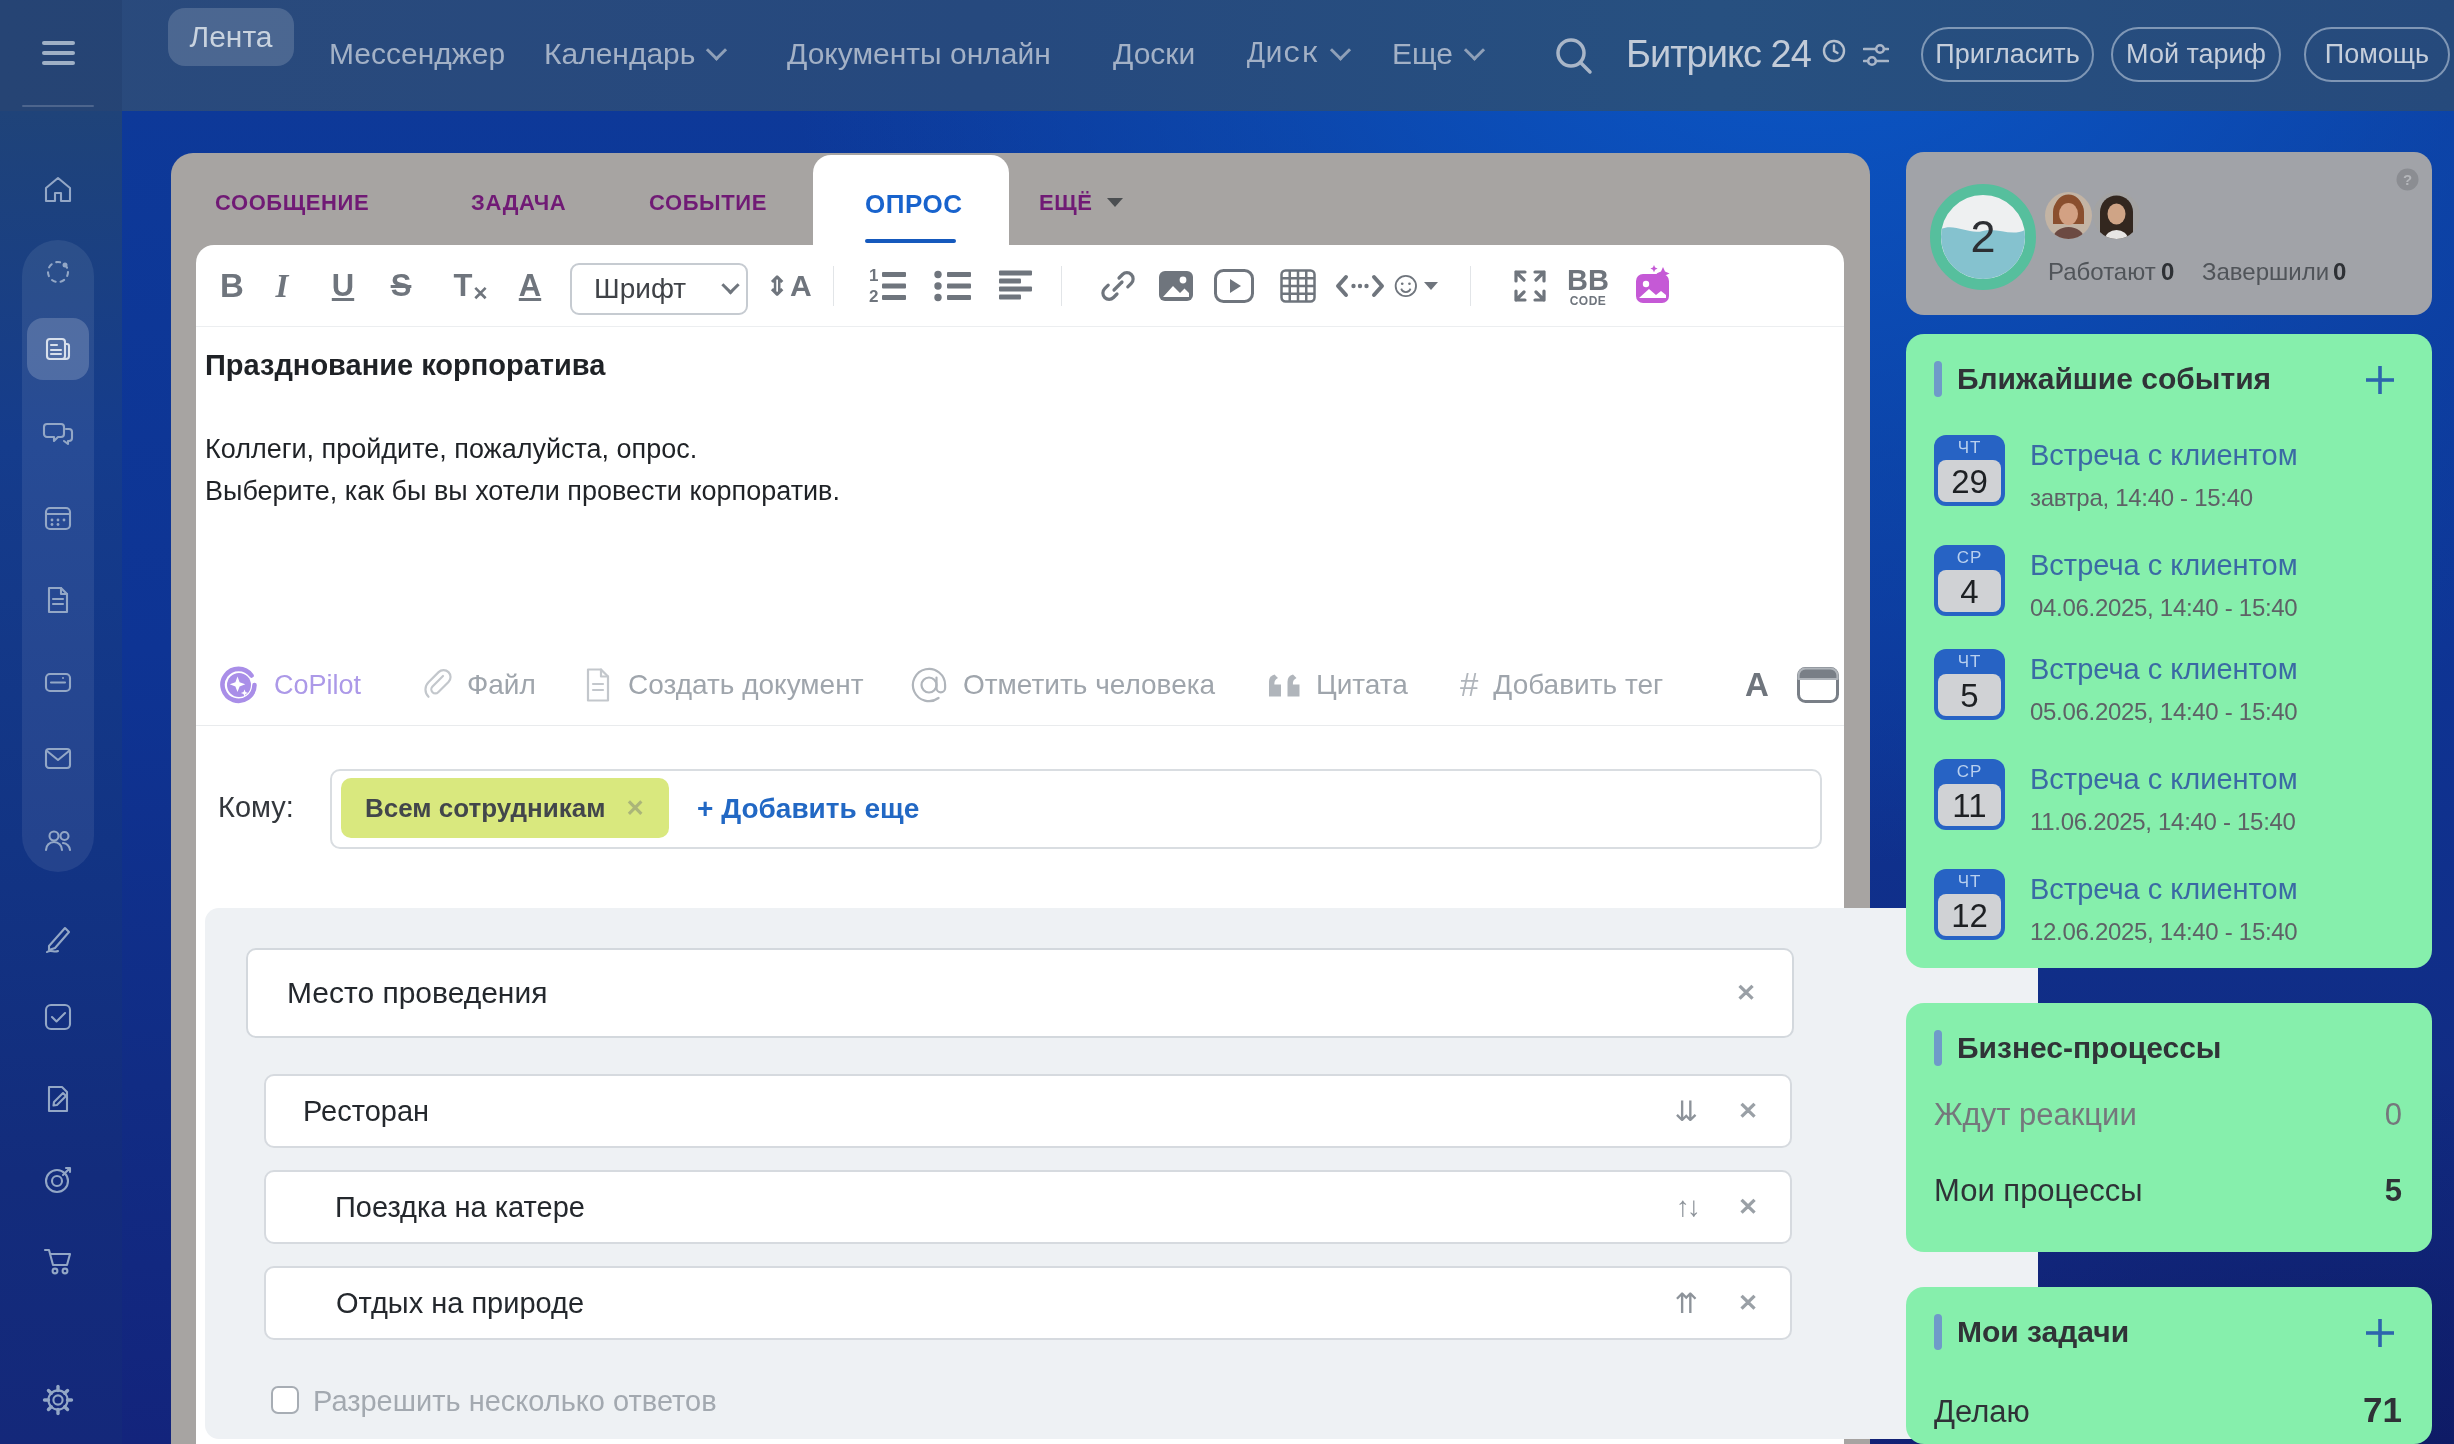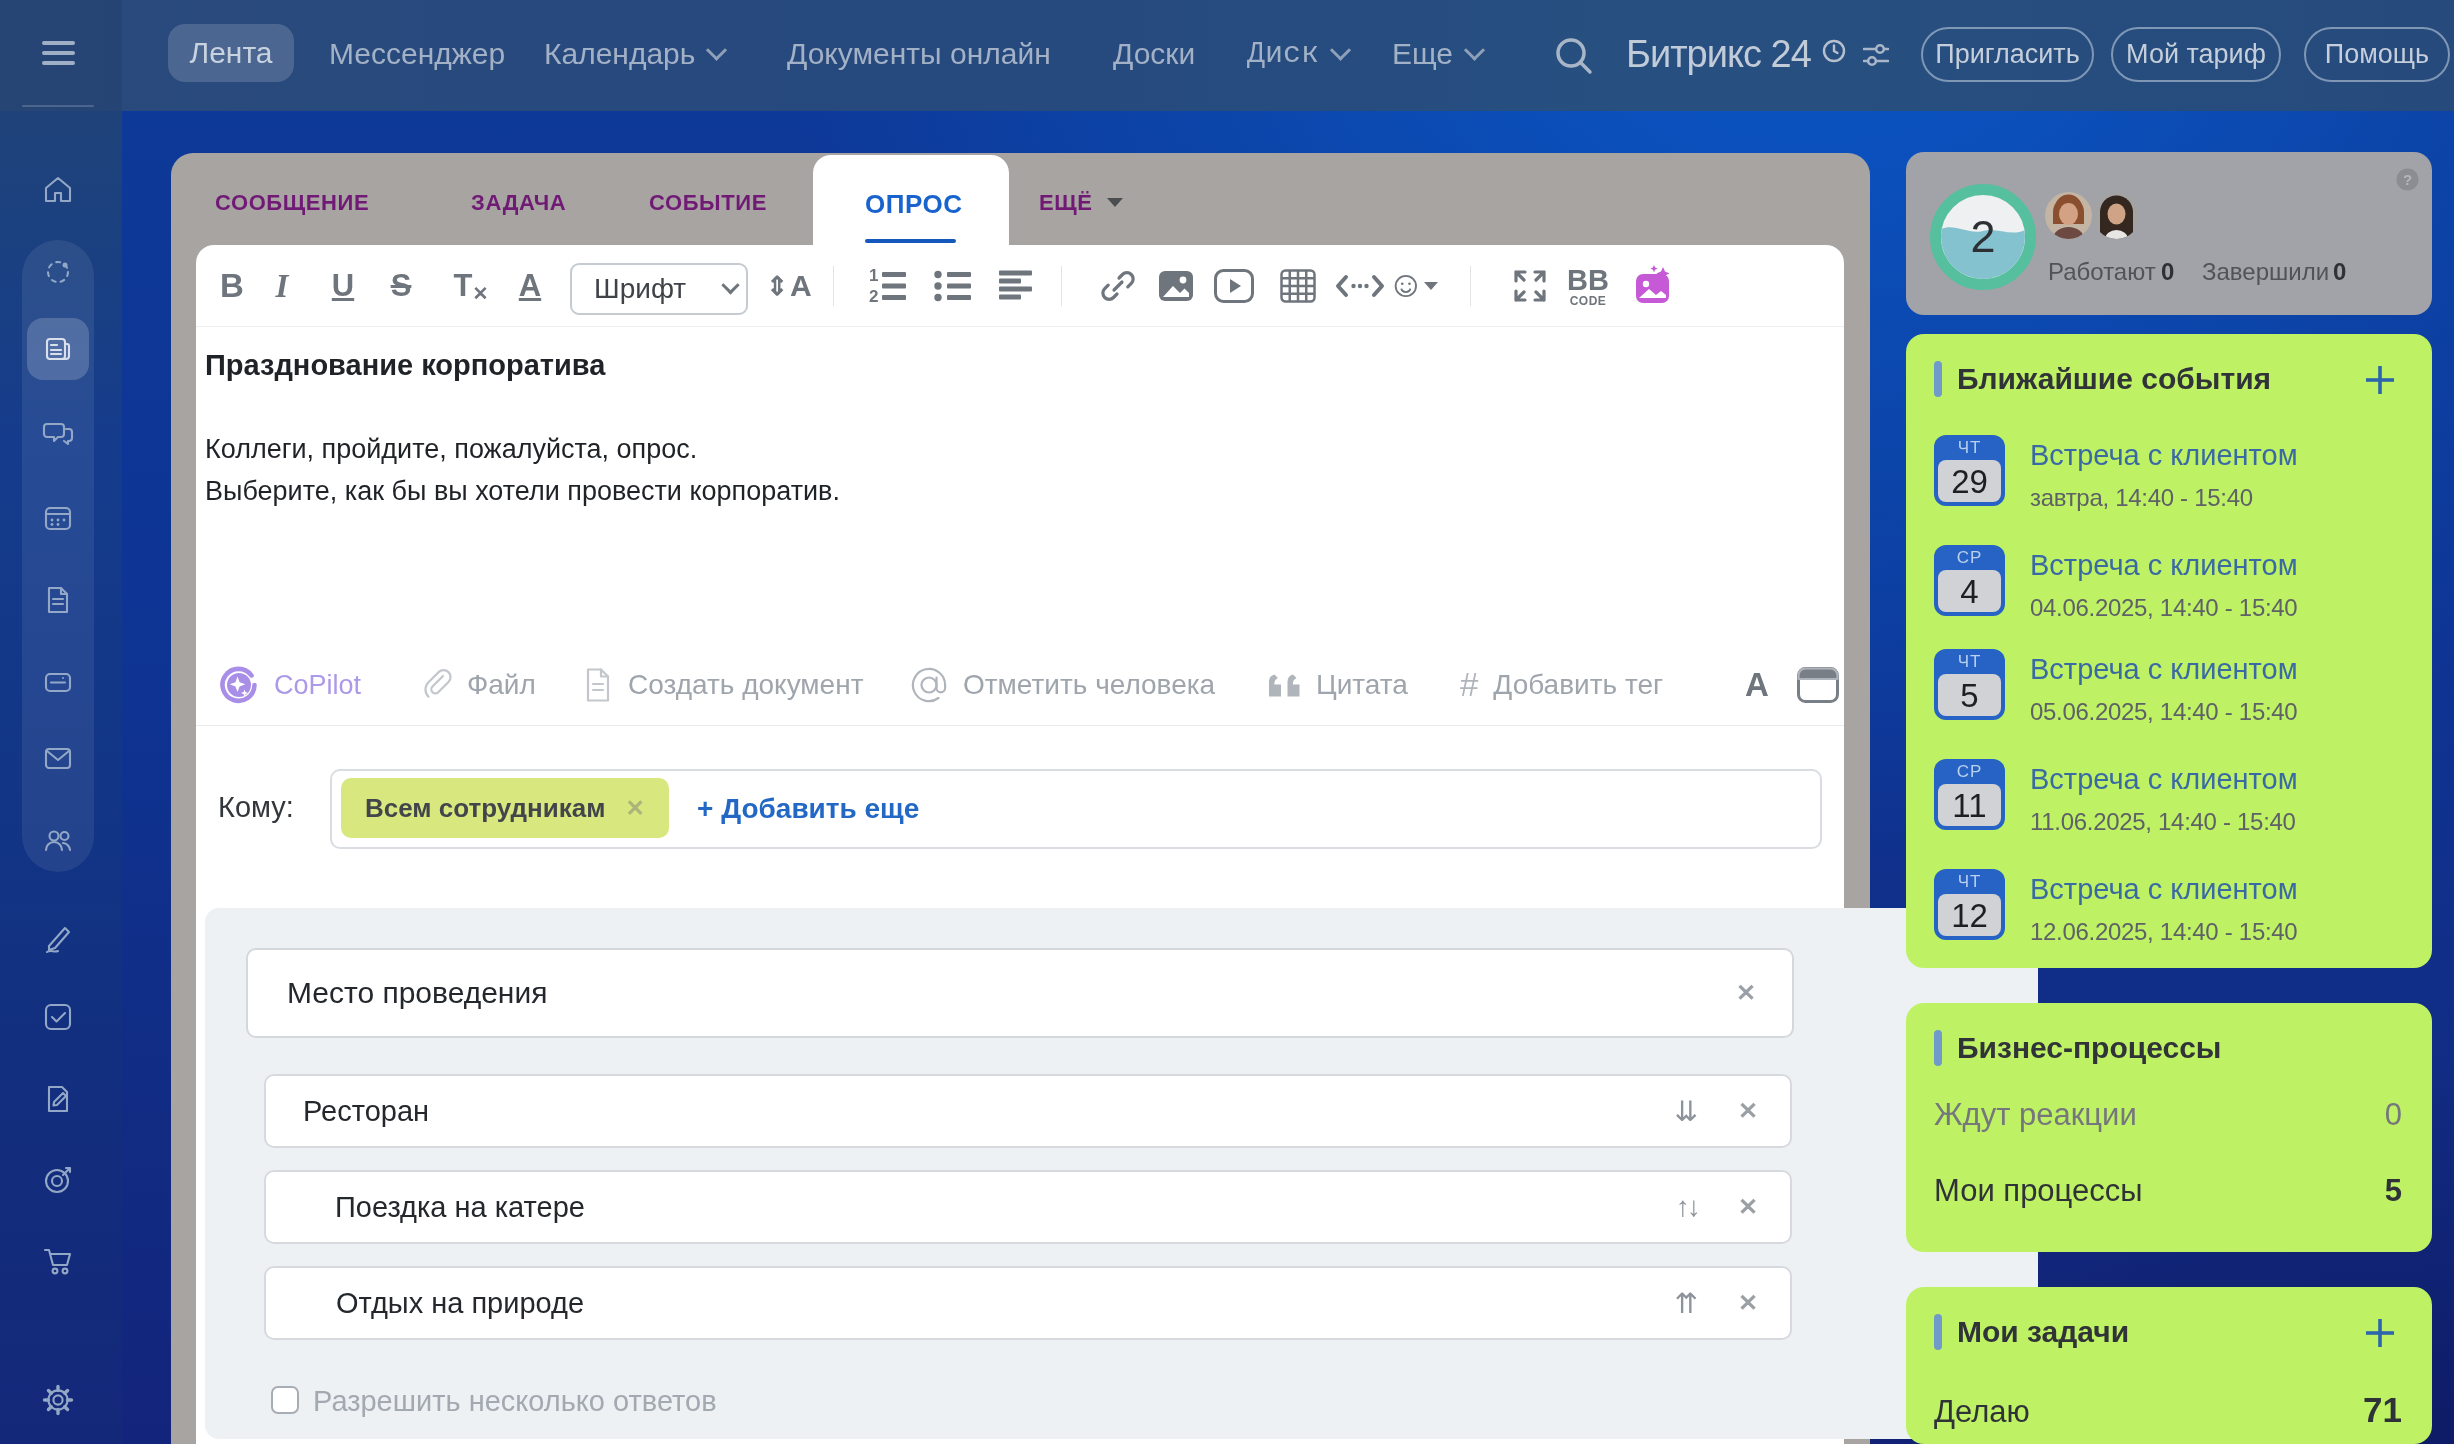--- a/index.html
+++ b/index.html
@@ -70,21 +70,21 @@
   .qinput .t { margin-left:39px; font-size:30px; color:#24282d; }
   .opt { position:absolute; left:59px; width:1528px; height:74px; background:#fff; border:2px solid #d6dadf; border-radius:10px; display:flex; align-items:center; }
   .opt .t { margin-left:37px; font-size:29px; color:#24282d; }
   .opt .ar { position:absolute; right:92px; font-size:28px; color:#8d939a; }
   .opt .x  { position:absolute; right:32px; font-size:24px; color:#9aa0a6; font-weight:bold; }
   .qx { position:absolute; right:36px; font-size:24px; color:#9aa0a6; font-weight:bold; }
   .chk { position:absolute; left:66px; top:478px; width:28px; height:28px; border:2px solid #a7adb4; border-radius:7px; background:#fff; }
   .chkl { position:absolute; left:108px; top:477px; font-size:29px; color:#a3a9b0; }
 
   
-  .card { position:absolute; left:1906px; width:526px; background:#bef264; border-radius:18px; }
+  .card { position:absolute; left:1906px; width:526px; background:#86efac; border-radius:18px; }
   #card1 { top:152px; height:163px; background:#a1a3a8; }
   #card2 { top:334px; height:634px; }
   #card3 { top:1003px; height:249px; }
   #card4 { top:1287px; height:157px; }
   .chead { position:absolute; left:28px; top:24px; height:42px; display:flex; align-items:center; }
   .cbar { width:8px; height:36px; border-radius:4px; background:#6f9ac9; margin-right:15px; }
   .ctitle { font-size:30px; font-weight:bold; color:#303337; white-space:nowrap; }
 
   .ev { position:absolute; left:28px; width:472px; height:74px; }
   .badge { position:absolute; left:0; top:0; width:71px; height:71px; border-radius:12px; background:#2763c4; }
@@ -100,21 +100,21 @@
 <body>
 
 <div id="topbar">
   <div style="position:absolute; left:0; top:0; width:122px; height:111px; background:rgba(8,18,48,0.10);"></div>
   <div class="burger">
       <div style="top:0"></div>
       <div style="top:10px"></div>
       <div style="top:20px"></div>
     </div>
     <div style="position:absolute; left:22px; top:105px; width:72px; height:2px; background:rgba(255,255,255,0.18); border-radius:1px;"></div>
-  <div class="nav chip" style="left:168px; width:126px; height:58px; top:24px; justify-content:center;">Лента</div>
+  <div class="nav chip" style="left:168px; width:126px; height:58px; top:8px; justify-content:center;">Лента</div>
   <div class="nav" style="left:329px;">Мессенджер</div>
   <div class="nav" style="left:544px;">Календарь<span class="caret"></span></div>
   <div class="nav" style="left:787px;">Документы онлайн</div>
   <div class="nav" style="left:1113px;">Доски</div>
   <div class="nav" style="left:1247px;font-family:Liberation Mono, monospace;">Диск<span class="caret"></span></div>
   <div class="nav" style="left:1392px;">Еще<span class="caret"></span></div>
   <svg class="abs" style="left:1552px; top:34px;" width="44" height="44" viewBox="0 0 44 44">
       <circle cx="19" cy="19" r="13" stroke="#a9b6c8" stroke-width="3.5" fill="none"></circle>
       <line x1="29" y1="29" x2="38" y2="38" stroke="#a9b6c8" stroke-width="3.5" stroke-linecap="round"></line>
     </svg>

